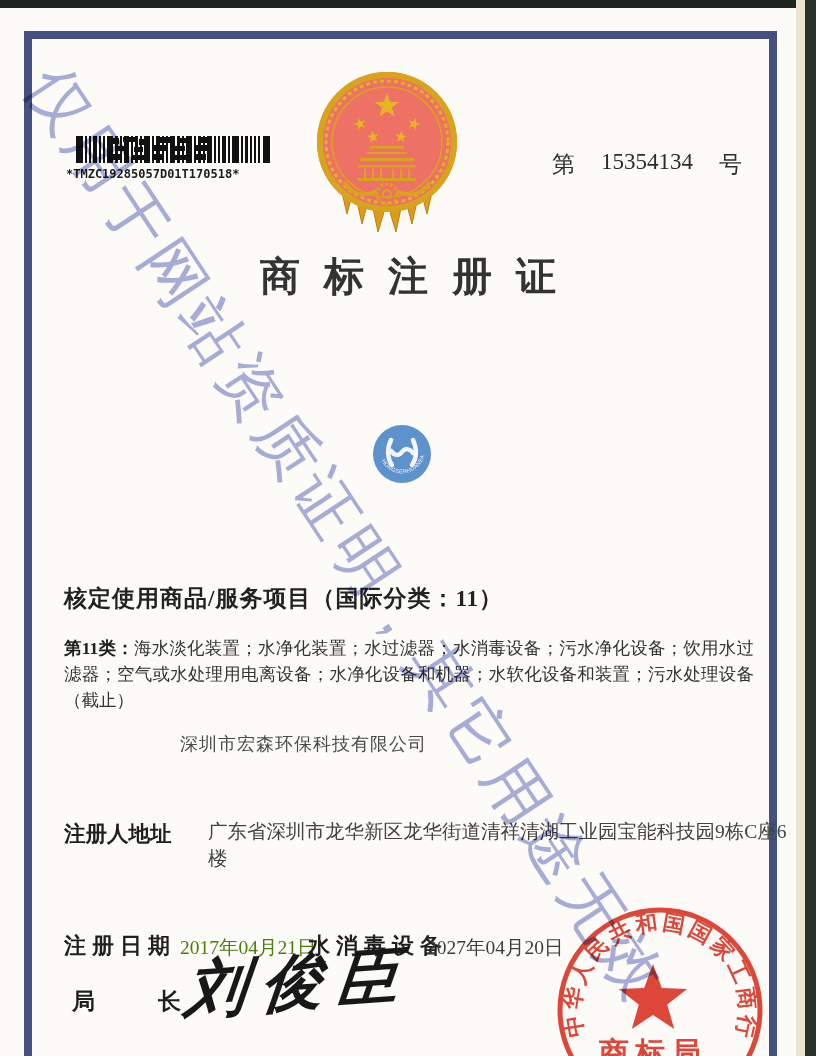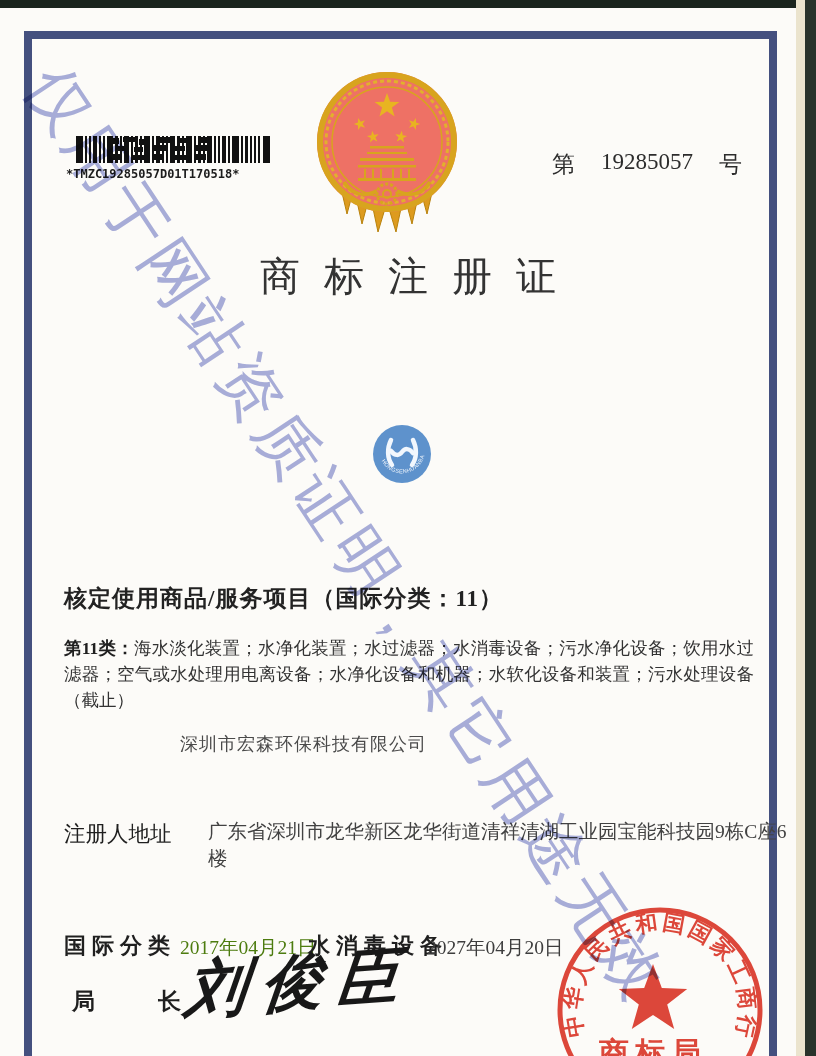--- a/index.html
+++ b/index.html
@@ -10,29 +10,29 @@
   .scan-top{left:0;top:0;width:816px;height:8px;background:#1b251e;z-index:40;}
   .scan-right-cream{left:796px;top:0;width:9px;height:1056px;background:#ebe4ce;z-index:40;}
   .scan-right-dark{left:805px;top:0;width:11px;height:1056px;background:#29332b;z-index:40;}
   
   .frame{left:24px;top:31px;width:753px;height:1100px;border:8px solid #44507f;box-sizing:border-box;z-index:1;}
   
   .barcode-caption{left:66px;top:167px;width:214px;font-family:"DejaVu Sans Mono",monospace;
       font-size:12px;font-weight:700;color:#1d1d1d;letter-spacing:0px;z-index:2;}
   
   .cert-no{left:552px;top:149px;display:inline-flex;gap:26px;font-size:23px;color:#2c2c2c;z-index:2;}
-  .title{left:0;top:249px;width:816px;text-align:center;font-size:40px;font-weight:400;color:#333333;
+  .title{left:0;top:249px;width:816px;text-align:center;font-size:40px;font-weight:700;color:#333333;
       letter-spacing:24px;padding-left:24px;box-sizing:border-box;z-index:2;}
   
   .heading{left:64px;top:583px;font-size:23px;font-weight:700;color:#222;letter-spacing:1px;z-index:2;}
   .classtext{left:64px;top:635px;width:690px;font-size:17.5px;line-height:26px;color:#333;text-align:justify;z-index:2;}
   .classtext .cl-label{font-weight:700;color:#1f1f1f;}
   .reg-label{left:64px;top:727px;font-size:23px;font-weight:700;color:#1f1f1f;letter-spacing:20px;z-index:2;}
   .reg-value{left:180px;top:732px;font-size:18px;color:#4a4a4a;letter-spacing:1px;z-index:2;}
-  .addr-label{left:64px;top:819px;font-size:21.5px;font-weight:400;color:#1f1f1f;z-index:2;text-align:center;}
+  .addr-label{left:64px;top:819px;font-size:21.5px;font-weight:700;color:#1f1f1f;z-index:2;text-align:center;}
   .addr-value{left:180px;top:818px;width:582px;font-size:19.5px;line-height:27px;color:#424242;z-index:2;margin-left:28px;}
   .date-label1{left:64px;top:931px;font-size:22px;font-weight:700;color:#1f1f1f;letter-spacing:6px;z-index:2;}
   .date-value1{left:180px;top:934px;font-size:19.5px;color:#4d7c0f;z-index:2;}
   .date-label2{left:308px;top:931px;font-size:22px;font-weight:700;color:#1f1f1f;letter-spacing:6px;z-index:2;}
   .date-value2{left:427px;top:934px;font-size:19.5px;color:#3d3d3d;z-index:2;text-align:right;}
   .dir-char1{left:72px;top:986px;font-size:23px;font-weight:700;color:#1f1f1f;z-index:2;}
   .dir-char2{left:158px;top:986px;font-size:23px;font-weight:700;color:#1f1f1f;z-index:2;}
   .signature{left:190px;top:948px;font-size:62px;font-weight:700;color:#181818;letter-spacing:14px;
       transform:rotate(-4deg) skewX(-10deg);transform-origin:0 0;z-index:2;font-style:italic;}
   .issuer{left:452px;top:996px;font-size:23px;font-weight:500;color:#1f1f1f;letter-spacing:10px;z-index:2;}
@@ -143,21 +143,21 @@
         <rect x="96" y="103" width="2" height="9"></rect>
       <rect x="46" y="112" width="58" height="3"></rect>
     </g>
     <circle cx="75" cy="128" r="10" fill="none" stroke="#d8a41e" stroke-width="3" stroke-dasharray="3 2"></circle>
     <circle cx="75" cy="128" r="4" fill="none" stroke="#d8a41e" stroke-width="2"></circle>
     <path d="M65,125 C50,132 40,128 32,116 M85,125 C100,132 110,128 118,116" stroke="#d8a41e" stroke-width="4" fill="none"></path>
   </svg>
 
   <div class="abs cert-no">
     <span>第</span>
-    <span>19285057</span>
+    <span>15354134</span>
     <span>号</span>
   </div>
 
   <div class="abs title">商标注册证</div>
 
   <svg class="abs logo-svg" width="60" height="60" viewBox="0 0 60 60">
     <defs>
       <path id="logoarc" d="M 8,33 A 23 23 0 0 0 52,33" fill="none"></path>
     </defs>
     <circle cx="30" cy="30" r="29" fill="#5e92cc"></circle>
@@ -177,21 +177,21 @@
     <span class="cl-label">第11类：</span><span>海水淡化装置；水净化装置；水过滤器；水消毒设备；污水净化设备；饮用水过滤器；空气或水处理用电离设备；水净化设备和机器；水软化设备和装置；污水处理设备（截止）</span>
   </div>
 
   <div class="abs reg-value">深圳市宏森环保科技有限公司</div>
 
   <div class="abs addr-label">注册人地址</div>
   <div class="abs addr-value">
     <div>广东省深圳市龙华新区龙华街道清祥清湖工业园宝能科技园9栋C座6楼</div>
   </div>
 
-  <div class="abs date-label1">国际分类</div>
+  <div class="abs date-label1">注册日期</div>
   <div class="abs date-value1">2017年04月21日</div>
   <div class="abs date-label2">水消毒设备</div>
   <div class="abs date-value2">2027年04月20日</div>
 
   <div class="abs dir-char1">局</div>
   <div class="abs dir-char2">长</div>
   <div class="abs signature">刘俊臣</div>
 
   <svg class="abs seal-svg" width="244" height="196" viewBox="0 0 244 196">
     <defs>

